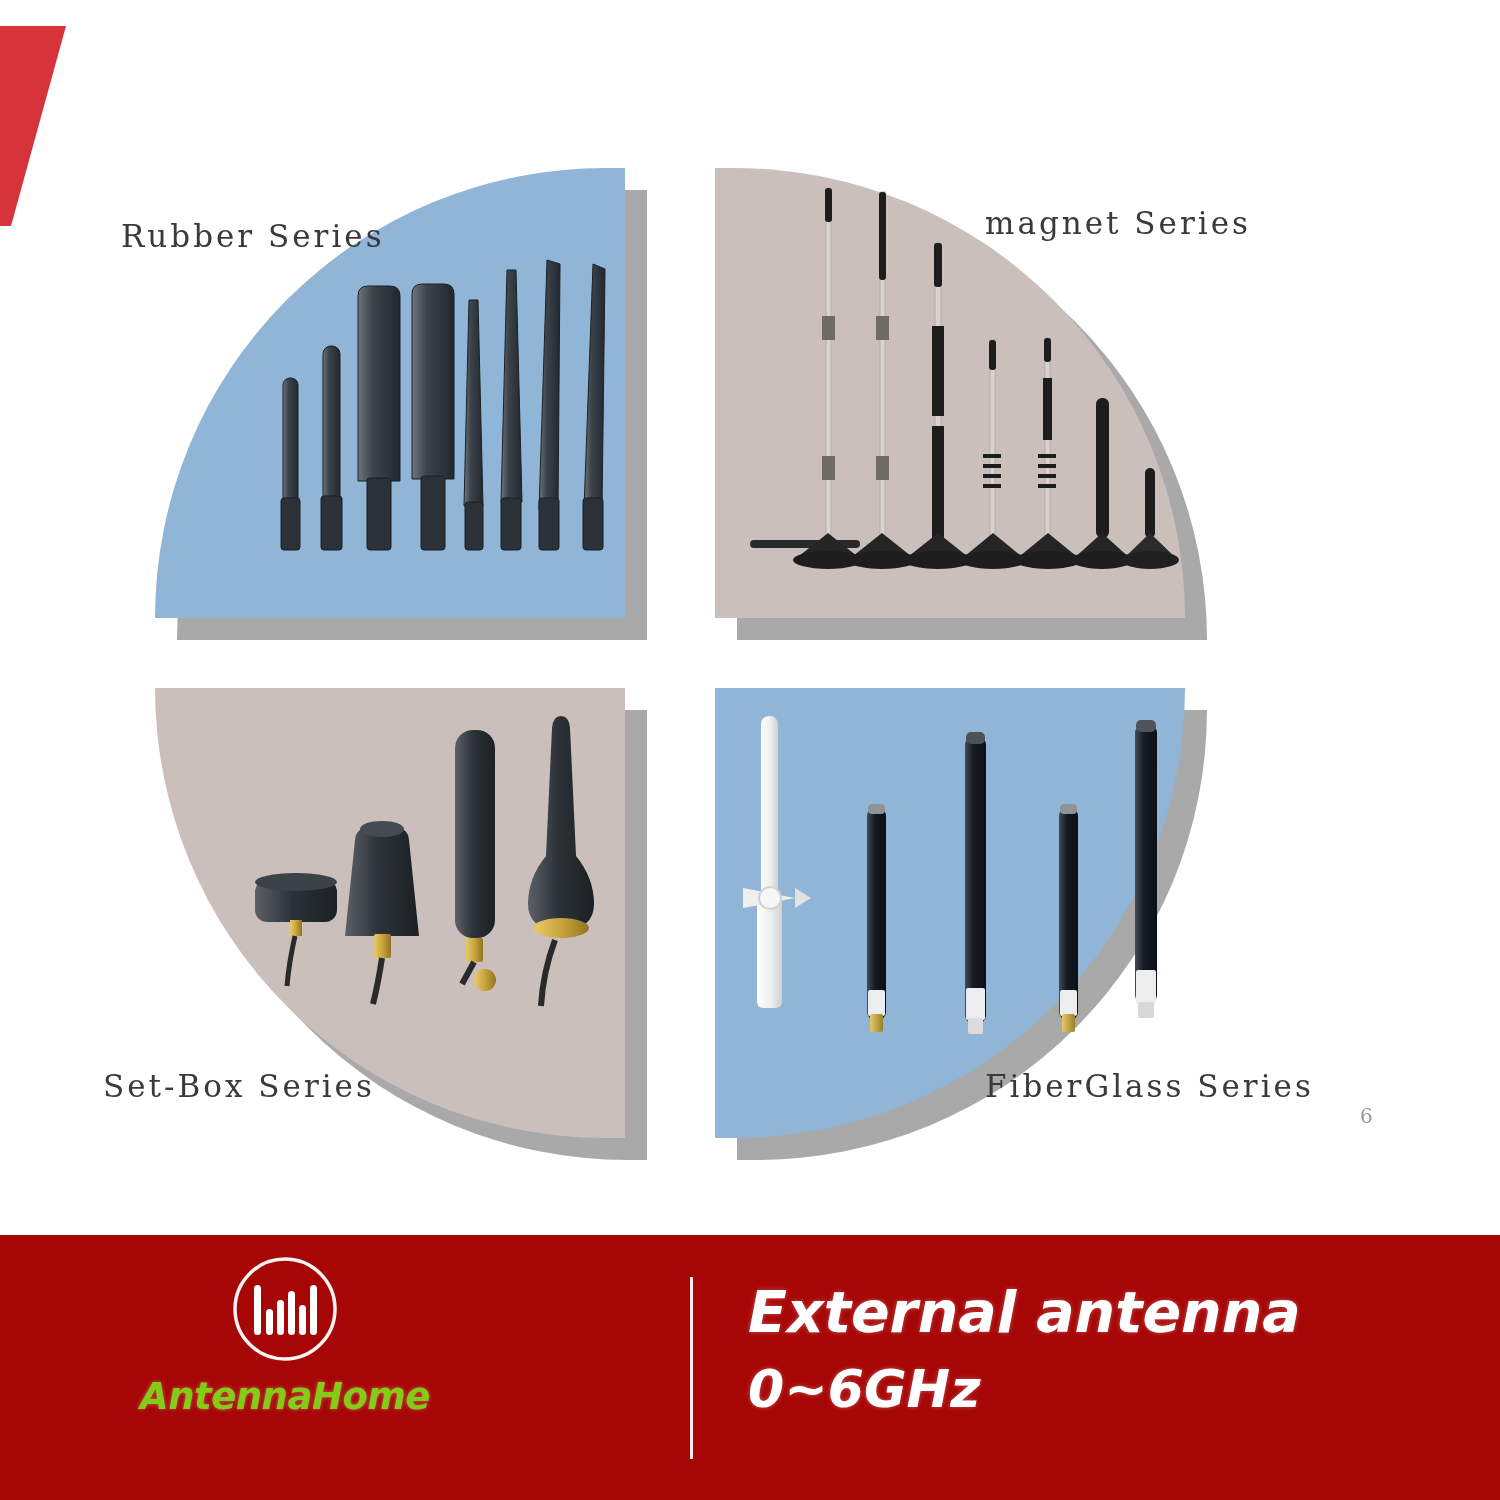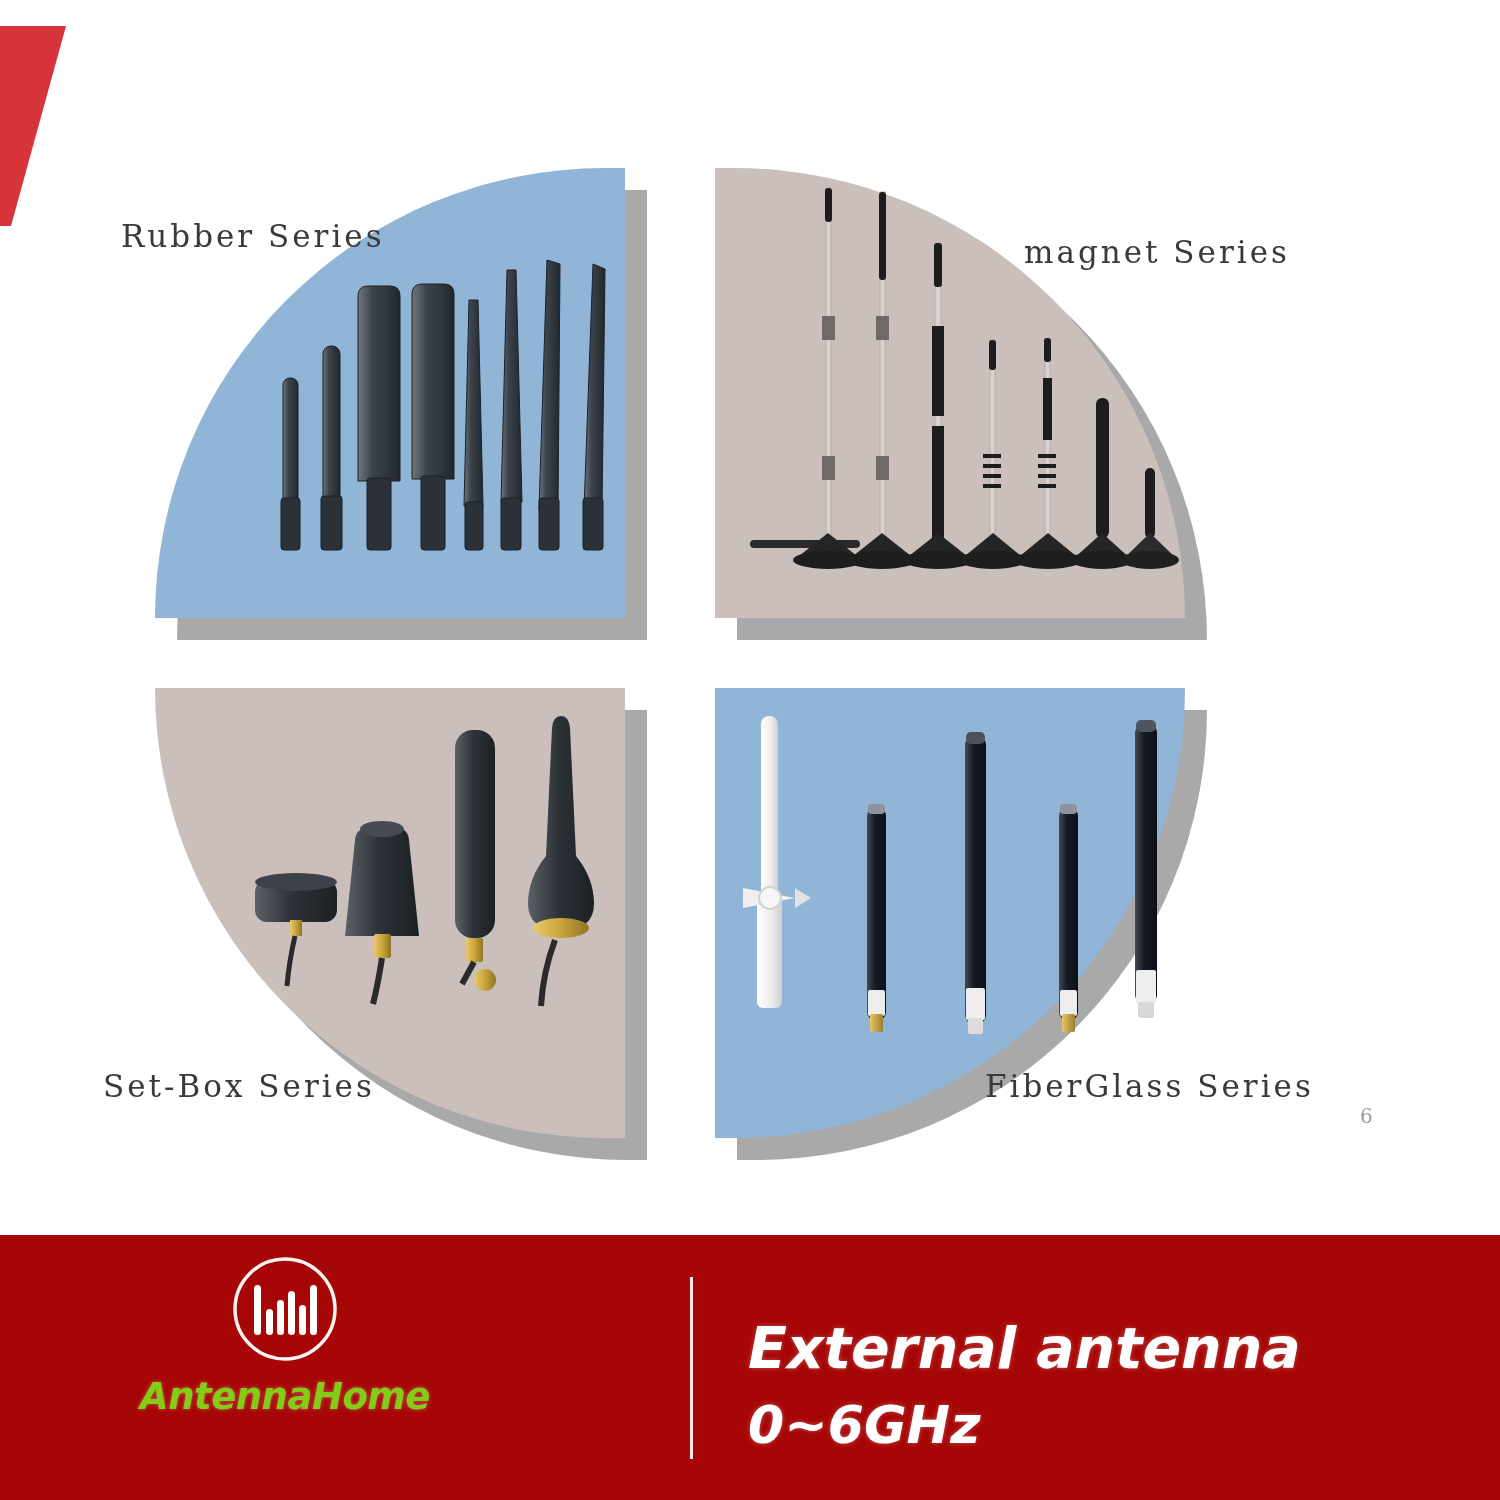--- a/index.html
+++ b/index.html
@@ -73,21 +73,21 @@
   .caption {
     position: absolute;
     font-family: "DejaVu Serif", "Liberation Serif", serif;
     font-size: 31px;
     letter-spacing: 3px;
     color: #3a3a3a;
     white-space: nowrap;
     z-index: 8;
   }
   .cap-rubber { left: 103px; top: 218px; margin-left: 18px; }
-  .cap-magnet { left: 985px; top: 234px; margin-left: 39px; }
+  .cap-magnet { left: 985px; top: 205px; }
   .cap-setbox { left: 103px; top: 1068px; }
   .cap-fiber  { left: 985px; top: 1068px; }
 
   .page-number {
     position: absolute;
     left: 1360px; top: 1104px;
     font-family: "DejaVu Serif", "Liberation Serif", serif;
     font-size: 20px;
     color: #9a9a9a;
     z-index: 8;
@@ -150,21 +150,20 @@
   }
   .banner-line1 {
     font-family: "DejaVu Sans", "Liberation Sans", sans-serif;
     font-size: 57px;
     font-weight: bold;
     font-style: italic;
     color: #ffffff;
     letter-spacing: 0px;
     line-height: 1.05;
     text-shadow: 0 0 5px rgba(255,255,255,.3);
-    margin-top: 36px;
   }
   .banner-line2 {
     margin-top: 16px;
     font-family: "DejaVu Sans", "Liberation Sans", sans-serif;
     font-size: 52px;
     font-weight: bold;
     font-style: italic;
     color: #ffffff;
     letter-spacing: 0px;
     text-shadow: 0 0 5px rgba(255,255,255,.3);

